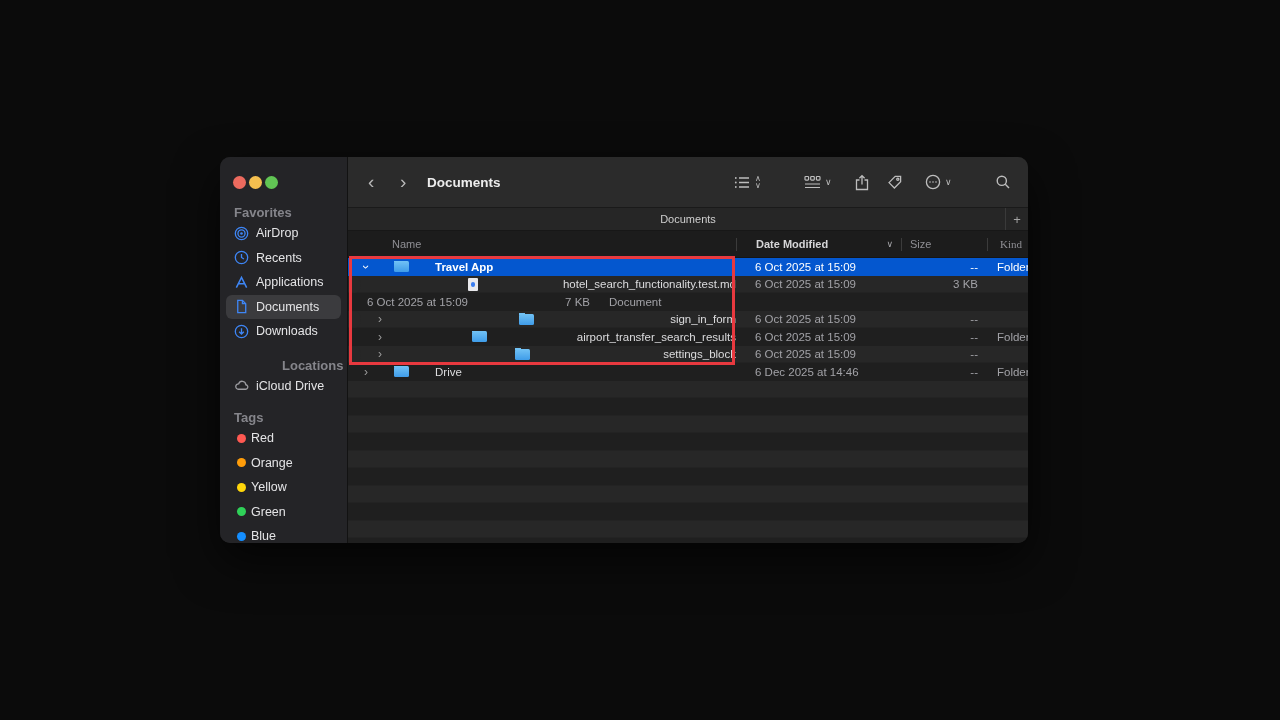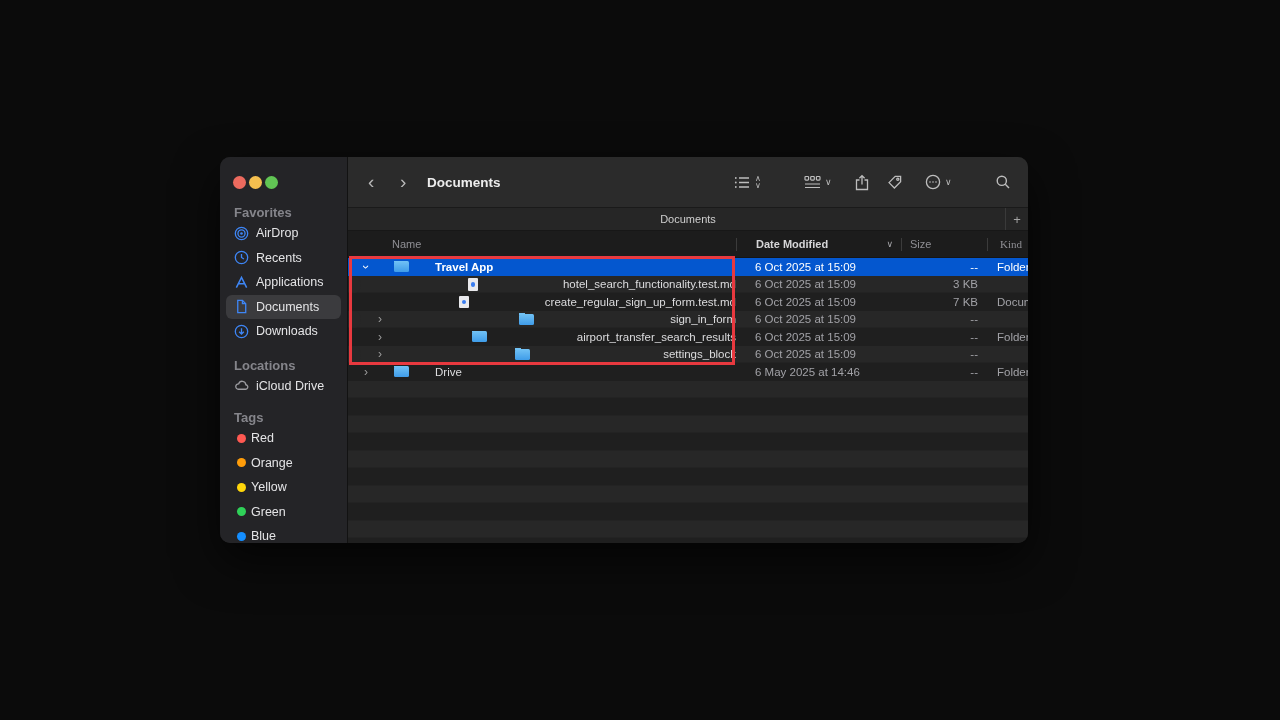--- a/index.html
+++ b/index.html
@@ -20,21 +20,21 @@
   .light.red { background:#ec6a5e; } .light.yellow { background:#f5bf4f; } .light.green { background:#61c554; }
 
   .sb-head { height:16px; line-height:16px; font-size:13px; font-weight:600; color:#85858b;
              padding-left:8px; margin-top:2px; }
   .sb-item { height:24.5px; display:flex; align-items:center; gap:7px; padding-left:8px;
              border-radius:6px; font-size:12.5px; color:#e4e4e6; white-space:nowrap; }
   .sb-item.selected { background:#3b3b3e; }
   .sb-item svg { flex:0 0 15px; }
   .sb-blue { color:#3e86f6; }
   .sb-gray { color:#9c9ca1; }
-  .gap-loc { margin-top:14px; } .gap-tags { margin-top:12px; }
+  .gap-loc { margin-top:14px;margin-left:48px; } .gap-tags { margin-top:12px; }
   .tagdot { width:9px; height:9px; border-radius:50%; flex:0 0 9px; margin-left:3px; margin-right:-2px; }
 
   
   .main { position:relative; flex:1; display:flex; flex-direction:column; min-width:0; }
 
   .toolbar { position:relative; height:50px; background:#2b2b2b; flex:0 0 50px; }
   .nav-btn { position:absolute; top:0; height:50px; display:flex; align-items:center;
              font-size:19px; color:#b9b9b9; }
   .nav-back { left:20px; } .nav-fwd { left:52px; }
   .tb-title { position:absolute; left:79px; top:0; height:50px; display:flex; align-items:center;
@@ -272,25 +272,20 @@
             <span class="disc hidden">›</span>
             <span class="doc"></span>
             <span class="nm">hotel_search_functionality.test.md</span>
           </div>
           <div class="c-date">6 Oct 2025 at 15:09</div>
           <div class="c-size">3 KB</div>
           <div class="c-kind">Document</div>
         </div>
 
         <div class="row dark">
-          <div class="c-name d1">
-            <span class="disc hidden">›</span>
-            <span class="doc"></span>
-            <span class="nm">create_regular_sign_up_form.test.md</span>
-          </div>
           <div class="c-date">6 Oct 2025 at 15:09</div>
           <div class="c-size">7 KB</div>
           <div class="c-kind">Document</div>
         </div>
 
         <div class="row light">
           <div class="c-name d1">
             <span class="disc">›</span>
             <span class="fic"></span>
             <span class="nm">sign_in_form</span>
@@ -321,21 +316,21 @@
           <div class="c-size">--</div>
           <div class="c-kind">Folder</div>
         </div>
 
         <div class="row dark">
           <div class="c-name d0">
             <span class="disc">›</span>
             <span class="fic"></span>
             <span class="nm">Drive</span>
           </div>
-          <div class="c-date">6 May 2025 at 14:46</div>
+          <div class="c-date">6 Dec 2025 at 14:46</div>
           <div class="c-size">--</div>
           <div class="c-kind">Folder</div>
         </div>
 
       </div>
     </div>
 
     <div class="annotation"></div>
   </div>
 </div>

